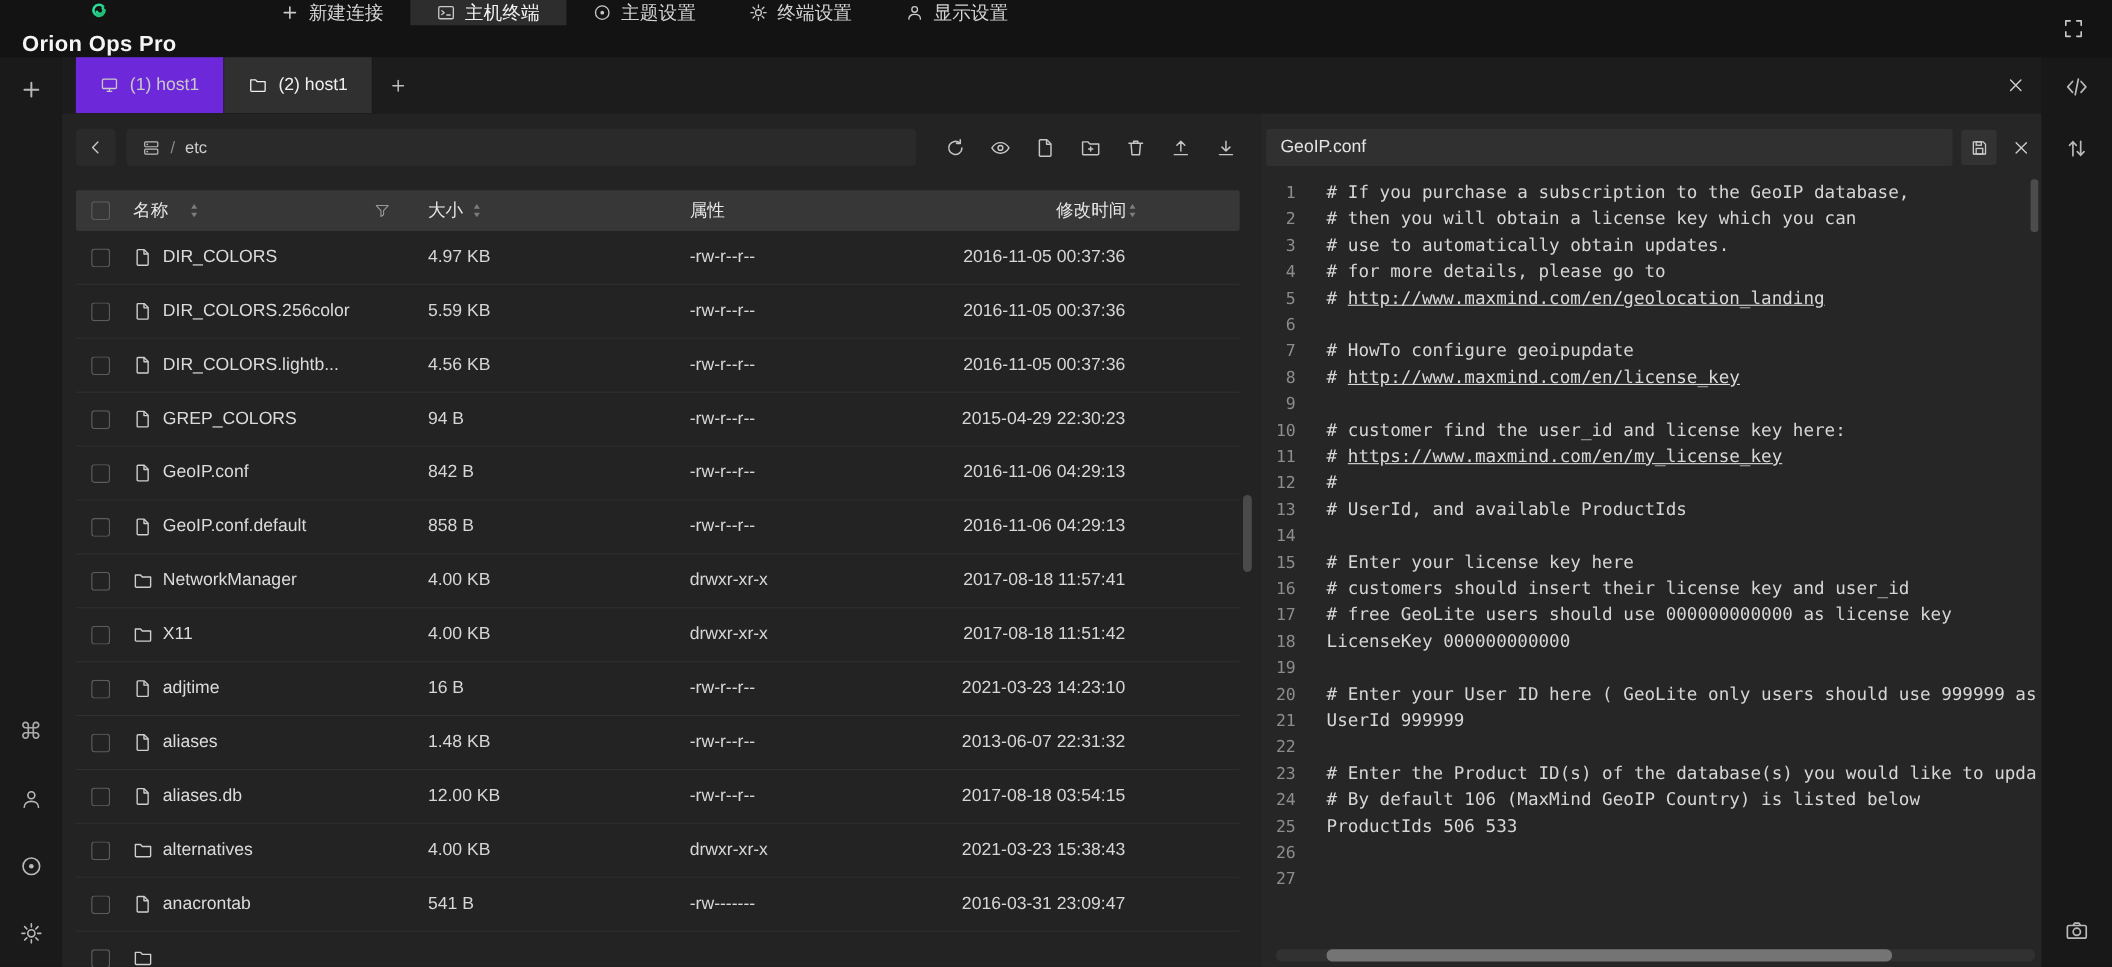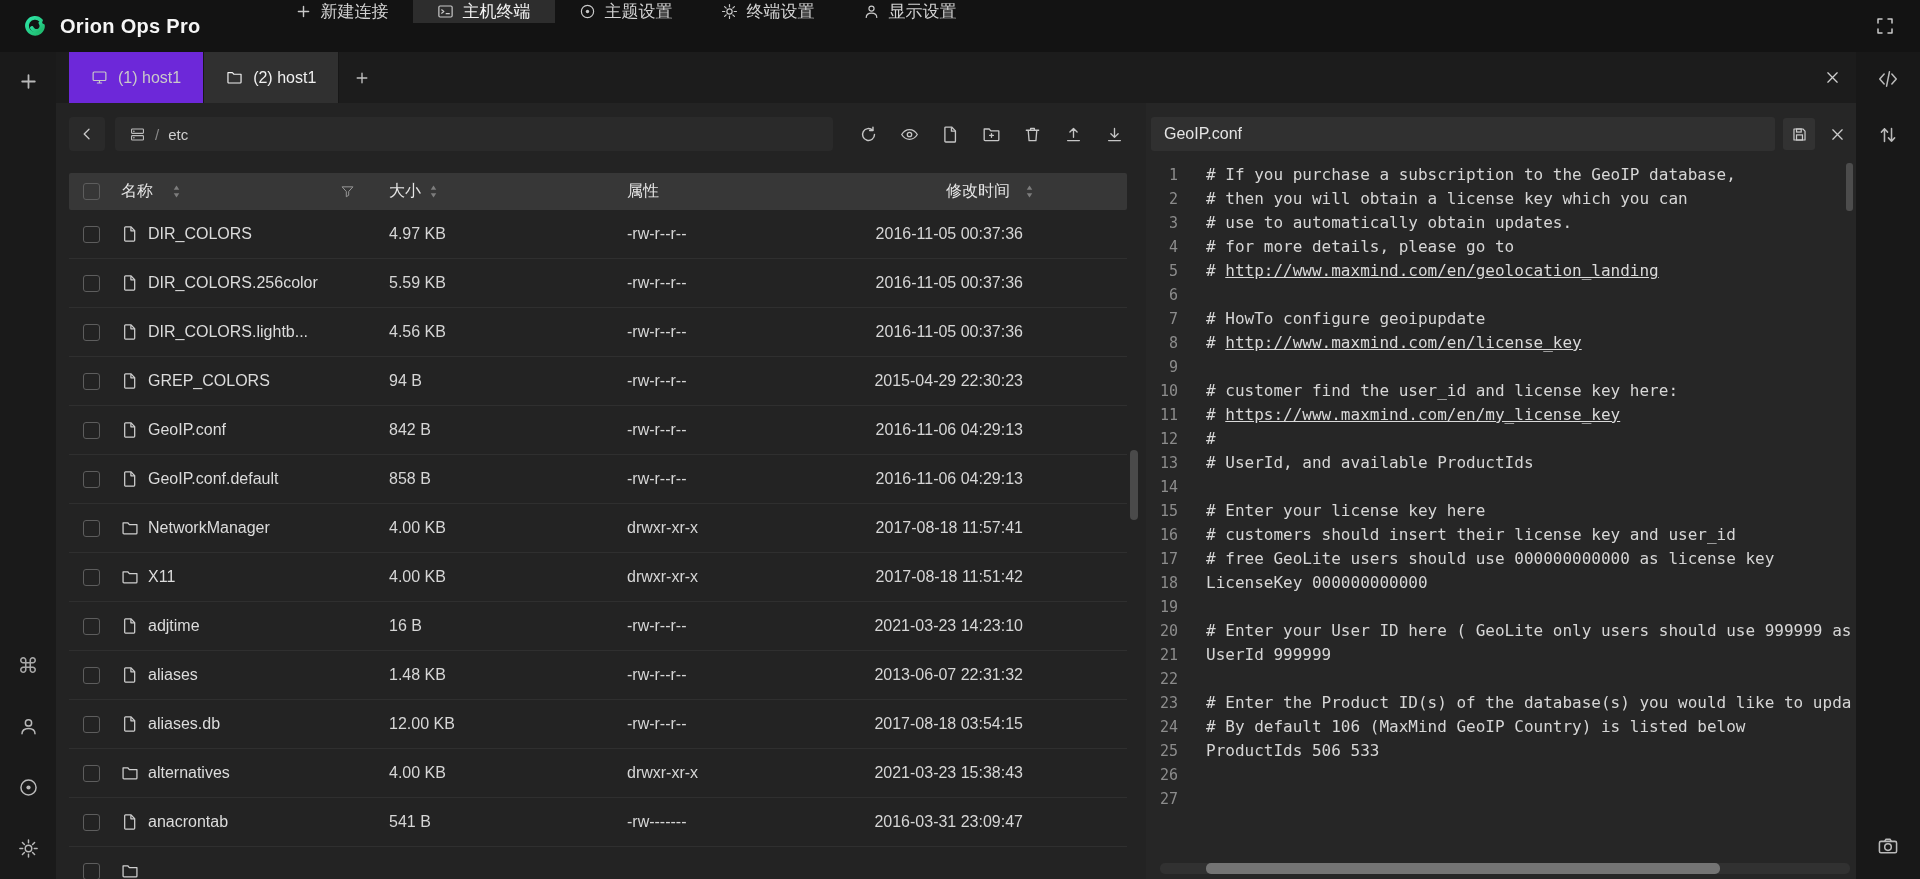--- a/index.html
+++ b/index.html
@@ -2,21 +2,21 @@
 <html><head>
 <meta charset="utf-8">
 <style>
   * { box-sizing: border-box; margin: 0; padding: 0; }
   html,body { width:1920px; height:879px; overflow:hidden; background:#0d0d0d;
     font-family:"Liberation Sans", sans-serif; }
   .app { width:1920px; height:879px; display:flex; flex-direction:column; background:#161616; color:#d9d9d9; }
 
   
   .topnav { height:52px; flex:0 0 52px; background:#131313; display:flex; align-items:stretch; padding:0 22px 0 20px; }
-  .brand { display:flex; align-items:center; gap:10px; margin-right:70px; }
+  .brand { display:flex; align-items:center; gap:10px; margin-right:70px;flex-direction:column; }
   .brand .logo { width:30px; height:30px; }
   .brand-title { font-size:20px; font-weight:bold; color:#f5f5f5; letter-spacing:.3px; white-space:nowrap; }
   .nav-items { display:flex; align-items:flex-start; }
   .nav-item { display:flex; align-items:center; gap:9px; padding:0 24px; font-size:17px; color:#d2d2d2; cursor:pointer; white-space:nowrap; }
   .nav-item.active { background:#2d2d2d; color:#f2f2f2; }
   .nav-item .ic { width:17px; height:17px; color:#c9c9c9; }
   .topnav .spacer { flex:1; }
   .fullscreen-btn { align-self:center; width:26px; height:26px; display:flex; align-items:center; justify-content:center; color:#c9c9c9; }
   .fullscreen-btn .ic { width:20px; height:20px; }
 
@@ -64,21 +64,21 @@
   .ftable { width:100%; }
   .thead { display:grid; grid-template-columns:44px 276px 238px 190px 310px; height:37px; align-items:center; background:#373737; border-radius:2px; font-size:16px; color:#e6e6e6; }
   .trow { display:grid; grid-template-columns:44px 276px 238px 190px 310px; height:49px; align-items:center; border-bottom:1px solid #2f2f2f; font-size:16px; color:#dcdcdc; }
   .cell { min-width:0; overflow:hidden; white-space:nowrap; }
   .c-check { display:flex; justify-content:center; }
   .checkbox { width:17px; height:17px; border:1px solid #5d5d5d; border-radius:3px; background:transparent; display:inline-block; }
   .c-name { display:flex; align-items:center; gap:9px; padding-left:8px; }
   .c-name .ic { width:18px; height:18px; flex:0 0 18px; color:#cfcfcf; }
   .hdr-name { display:flex; align-items:center; gap:18px; padding-left:8px; }
   .hdr-flex { display:flex; align-items:center; gap:7px; }
-  .hdr-time { display:flex; align-items:center; justify-content:flex-end; gap:14px; padding-right:92px; }
+  .hdr-time { display:flex; align-items:center; justify-content:flex-end; gap:0; padding-right:92px; }
   .sort-ic { width:11px; height:15px; color:#7d7d7d; flex:0 0 11px; }
   .filter-ic { width:15px; height:15px; color:#9a9a9a; margin-left:auto; margin-right:34px; cursor:pointer; }
   .c-size, .c-attrs { color:#d6d6d6; }
   .c-time { text-align:right; padding-right:104px; color:#d6d6d6; }
   .fm-scrollbar { position:absolute; right:8px; top:347px; width:8px; height:70px; background:#4a4a4a; border-radius:4px; }
 
   
   .editor-panel { flex:0 0 710px; width:710px; background:#262626; padding:14px 5px 0 5px; position:relative; display:flex; flex-direction:column; overflow:hidden; }
   .ed-header { height:34px; flex:0 0 34px; display:flex; align-items:center; gap:8px; }
   .filename-bar { flex:1; height:34px; background:#303030; border-radius:3px; display:flex; align-items:center; padding:0 13px; font-size:16px; color:#e4e4e4; }

